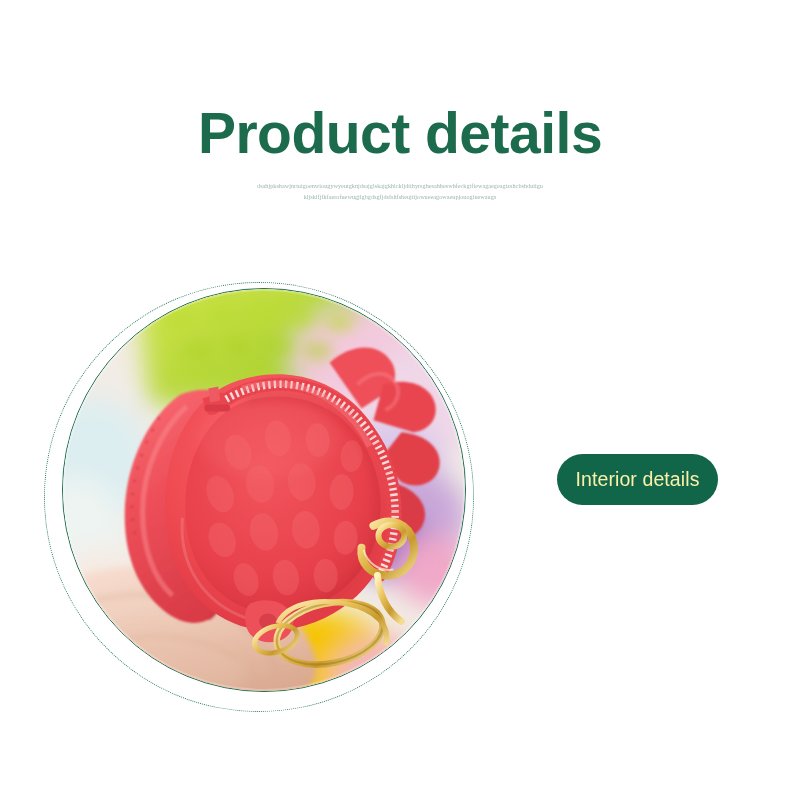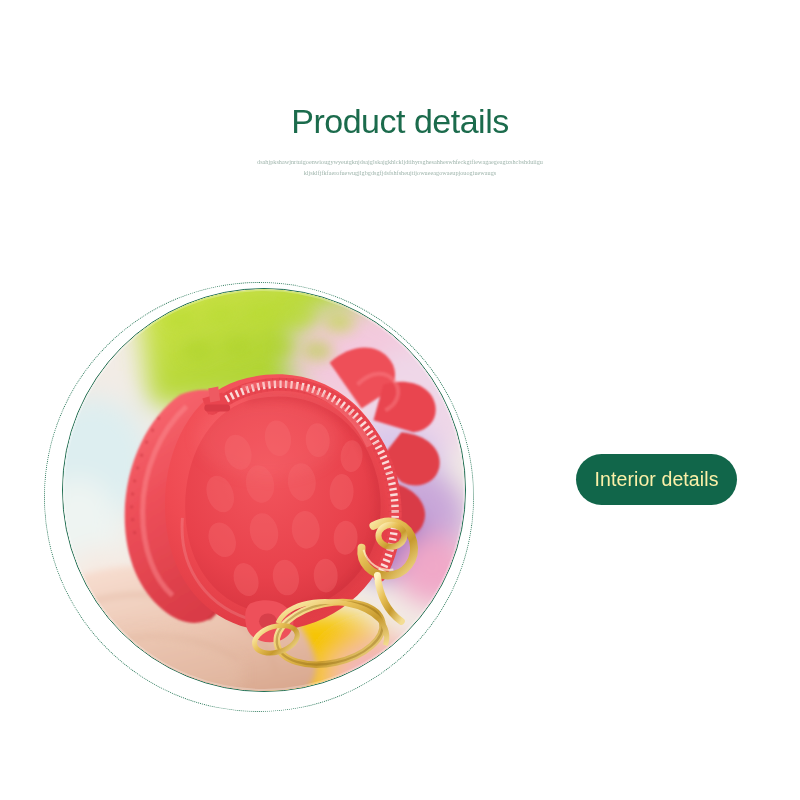--- a/index.html
+++ b/index.html
@@ -24,22 +24,22 @@
 
   
   .header {
     position: absolute;
     left: 0;
     top: 104px;
     width: 800px;
     text-align: center;
   }
   .page-title {
-    font-size: 34px;
-    font-weight: 400;
+    font-size: 57px;
+    font-weight: 700;
     color: #1b6b4c;
     letter-spacing: -0.5px;
     line-height: 1.05;
     margin: 0;
   }
   .subtitle-block {
     margin-top: 17px;
     width: 800px;
     text-align: center;
   }
@@ -73,21 +73,21 @@
     width: 268px;
     font-size: 21.5px;
     line-height: 1.42;
     color: #1b6b4c;
     font-weight: 400;
   }
 
   
   .badge-pill {
     position: absolute;
-    left: 576px;
+    left: 557px;
     top: 454px;
     width: 161px;
     height: 51px;
     background: #11664a;
     border-radius: 26px;
     z-index: 3;
     display: flex;
     align-items: center;
     justify-content: center;
   }

